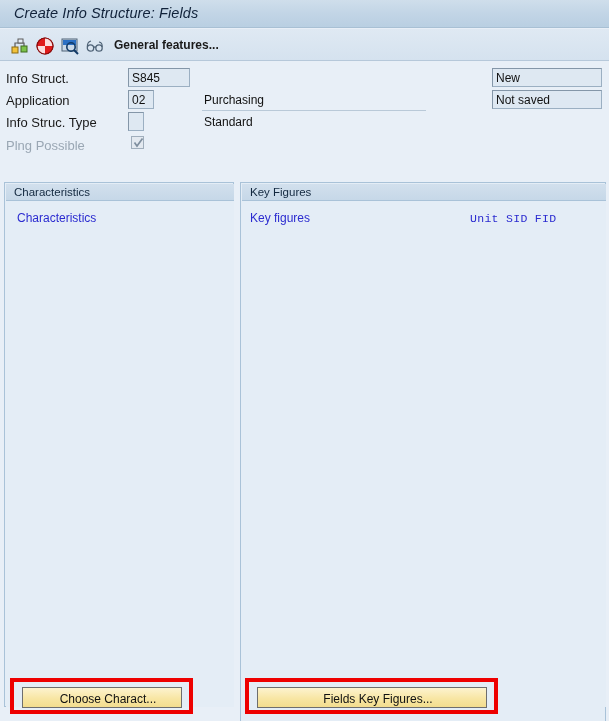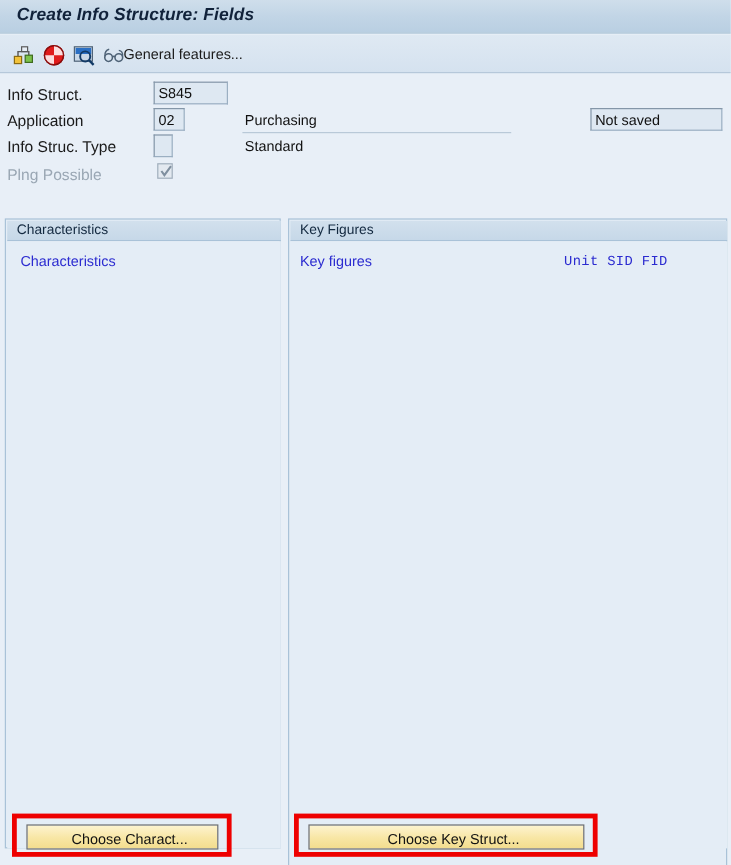--- a/index.html
+++ b/index.html
@@ -24,21 +24,21 @@
     width: 609px; height: 28px;
     background: linear-gradient(to bottom, #cfdeeb 0%, #c2d5e6 50%, #b9cfe2 100%);
     border-bottom: 1px solid #a8c0d4;
     box-sizing: border-box;
   }
   .titlebar-text {
     position: absolute;
     left: 14px; top: 5px;
     font-size: 14.5px;
     font-style: italic;
-    font-weight: bold;
+    font-weight: normal;
     color: #11223a;
     letter-spacing: 0.1px;
     white-space: nowrap;
   }
 
   
   .toolbar {
     position: absolute;
     left: 0; top: 29px;
     width: 609px; height: 32px;
@@ -48,25 +48,26 @@
   }
   .tb-icon {
     position: absolute;
     top: 7px;
     width: 20px; height: 20px;
     cursor: pointer;
   }
   .tb-icon svg { display: block; }
   .toolbar-label {
     position: absolute;
-    left: 103px; top: 9px;
+    left: 114px; top: 9px;
     font-size: 12px;
     color: #1a1a1a;
     white-space: nowrap;
     cursor: pointer;
+    font-weight: bold;
   }
 
   
   .formarea {
     position: absolute;
     left: 0; top: 62px;
     width: 609px; height: 116px;
     background: #e8eff7;
   }
   .flabel {
@@ -270,20 +271,21 @@
 
   <div class="toolbar-label">General features...</div>
 </div>
 
 <div class="formarea">
 
   <div class="flabel" style="left:6px; top:9px;">Info Struct.</div>
   <input class="finput" style="left: 128px; top: 6px; width: 62px; height: 19px;" readonly="" value="S845">
 
 
+  <input class="finput" style="left: 492px; top: 6px; width: 110px; height: 19px;" readonly="" value="New">
 
   <div class="flabel" style="left:6px; top:31px;">Application</div>
   <input class="finput" style="left: 128px; top: 28px; width: 26px; height: 19px;" readonly="" value="02">
   <div class="ftext" style="left:204px; top:31px;">Purchasing</div>
   <div class="hline" style="left:202px; top:48px; width:224px;"></div>
   <input class="finput" style="left: 492px; top: 28px; width: 110px; height: 19px;" readonly="" value="Not saved">
 
   <div class="flabel" style="left:6px; top:53px;">Info Struc. Type</div>
   <input class="finput" style="left: 128px; top: 50px; width: 16px; height: 19px;" readonly="" value="">
   <div class="ftext" style="left:204px; top:53px;">Standard</div>
@@ -312,13 +314,13 @@
   <div class="panel-body" style="width:364px; height:506px;">
     <div class="col-head" style="left:8px; top:10px;">Key figures</div>
     <div class="col-head-mono" style="left:228px; top:11px;">Unit SID FID</div>
   </div>
 </div>
 
 <div class="redbox" style="left:10px; top:678px; width:183px; height:36px;"></div>
 <button class="sapbtn" style="left:22px; top:687px; width:160px; height:21px;">Choose Charact...</button>
 
 <div class="redbox" style="left:245px; top:678px; width:253px; height:36px;"></div>
-<button class="sapbtn" style="left:257px; top:687px; width:230px; height:21px;">Choose Key Struct...</button>
+<button class="sapbtn" style="left:257px; top:687px; width:230px; height:21px;">Fields Key Figures...</button>
 
 </body></html>

